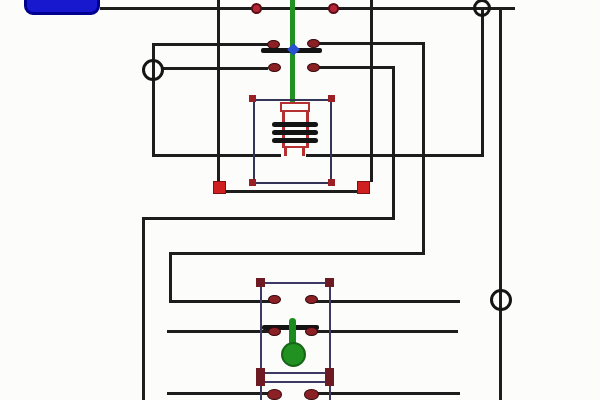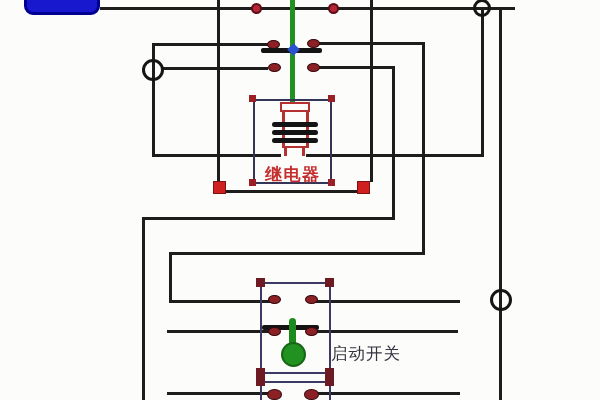--- a/index.html
+++ b/index.html
@@ -113,16 +113,14 @@
   <div class="oval" style="left:304.5px;top:295px;"></div>
   <div class="bar" style="left:262px;top:325px;width:57px;"></div>
   <div class="oval" style="left:267.5px;top:327px;"></div>
   <div class="oval" style="left:304.5px;top:327px;"></div>
   <div class="btn-stem"></div>
   <div class="btn-knob"></div>
 
   <div class="oval big" style="left:266.5px;top:388.5px;"></div>
   <div class="oval big" style="left:303.5px;top:388.5px;"></div>
 
-  <div class="label lbl-relay" style="left:265px;top:163px;">继电器</div>
-  <div class="label lbl-switch" style="left:331px;top:343px;">启动开关</div>
 
 </div>
 
 </body></html>

